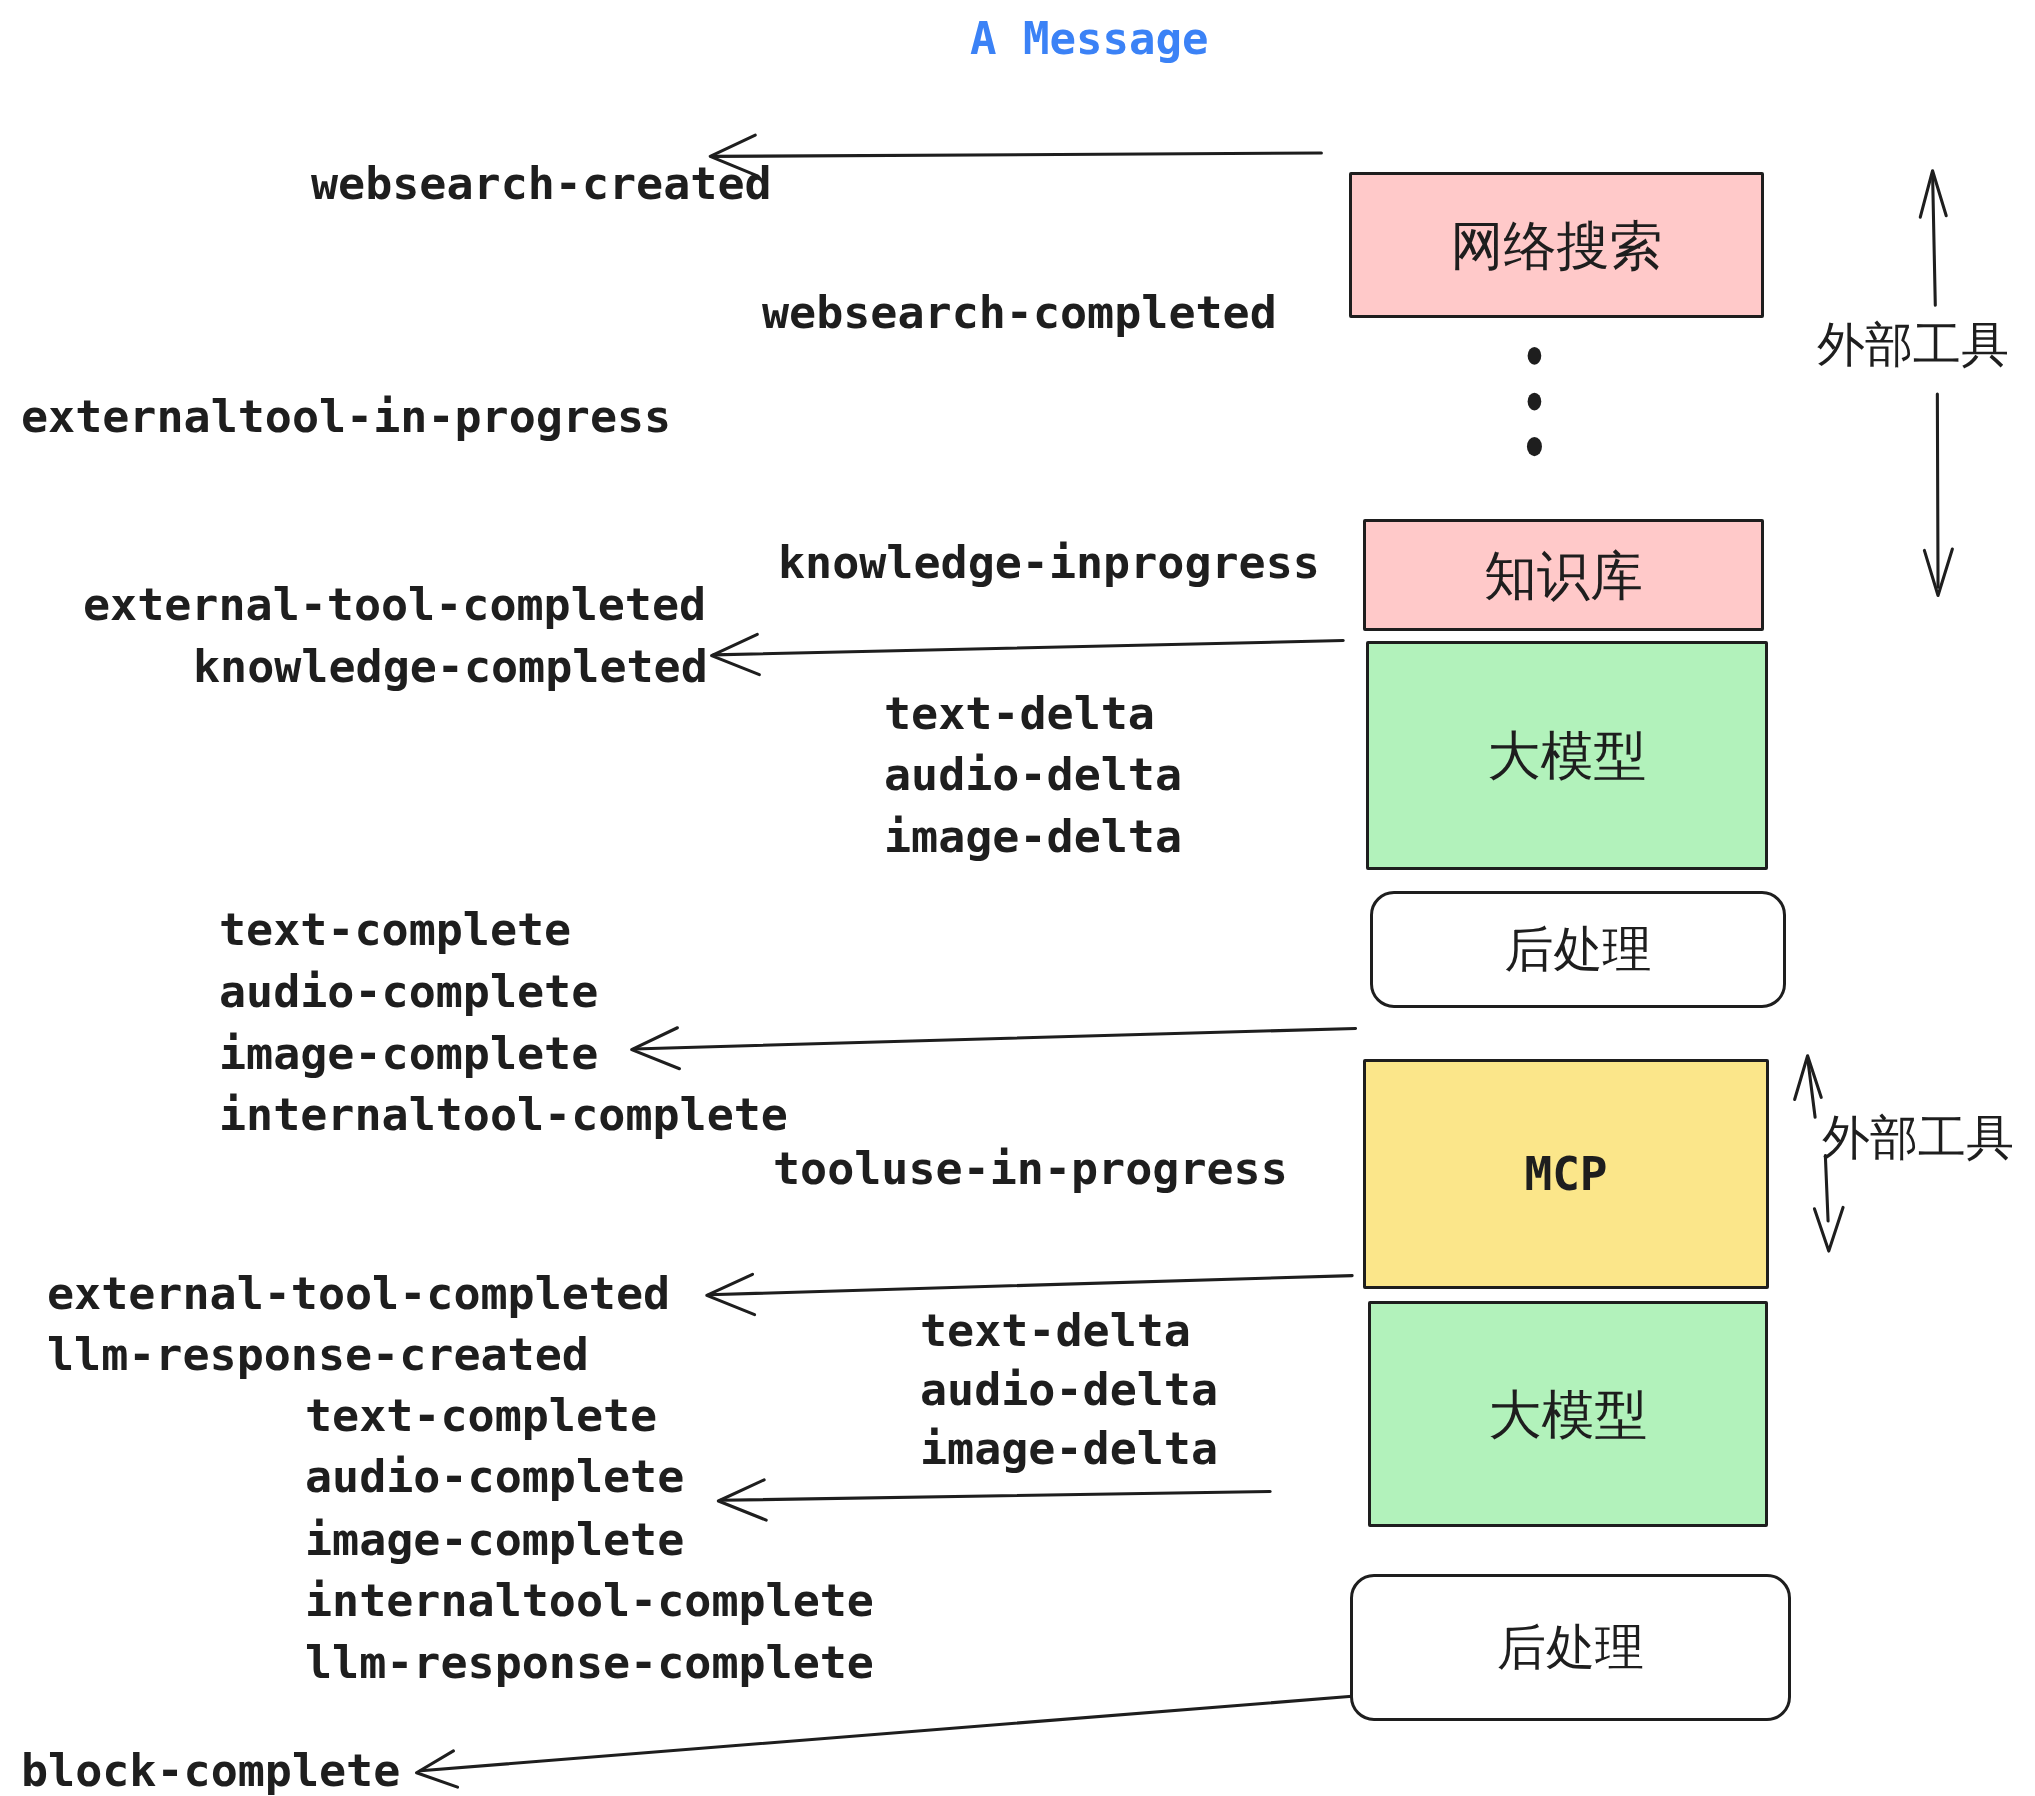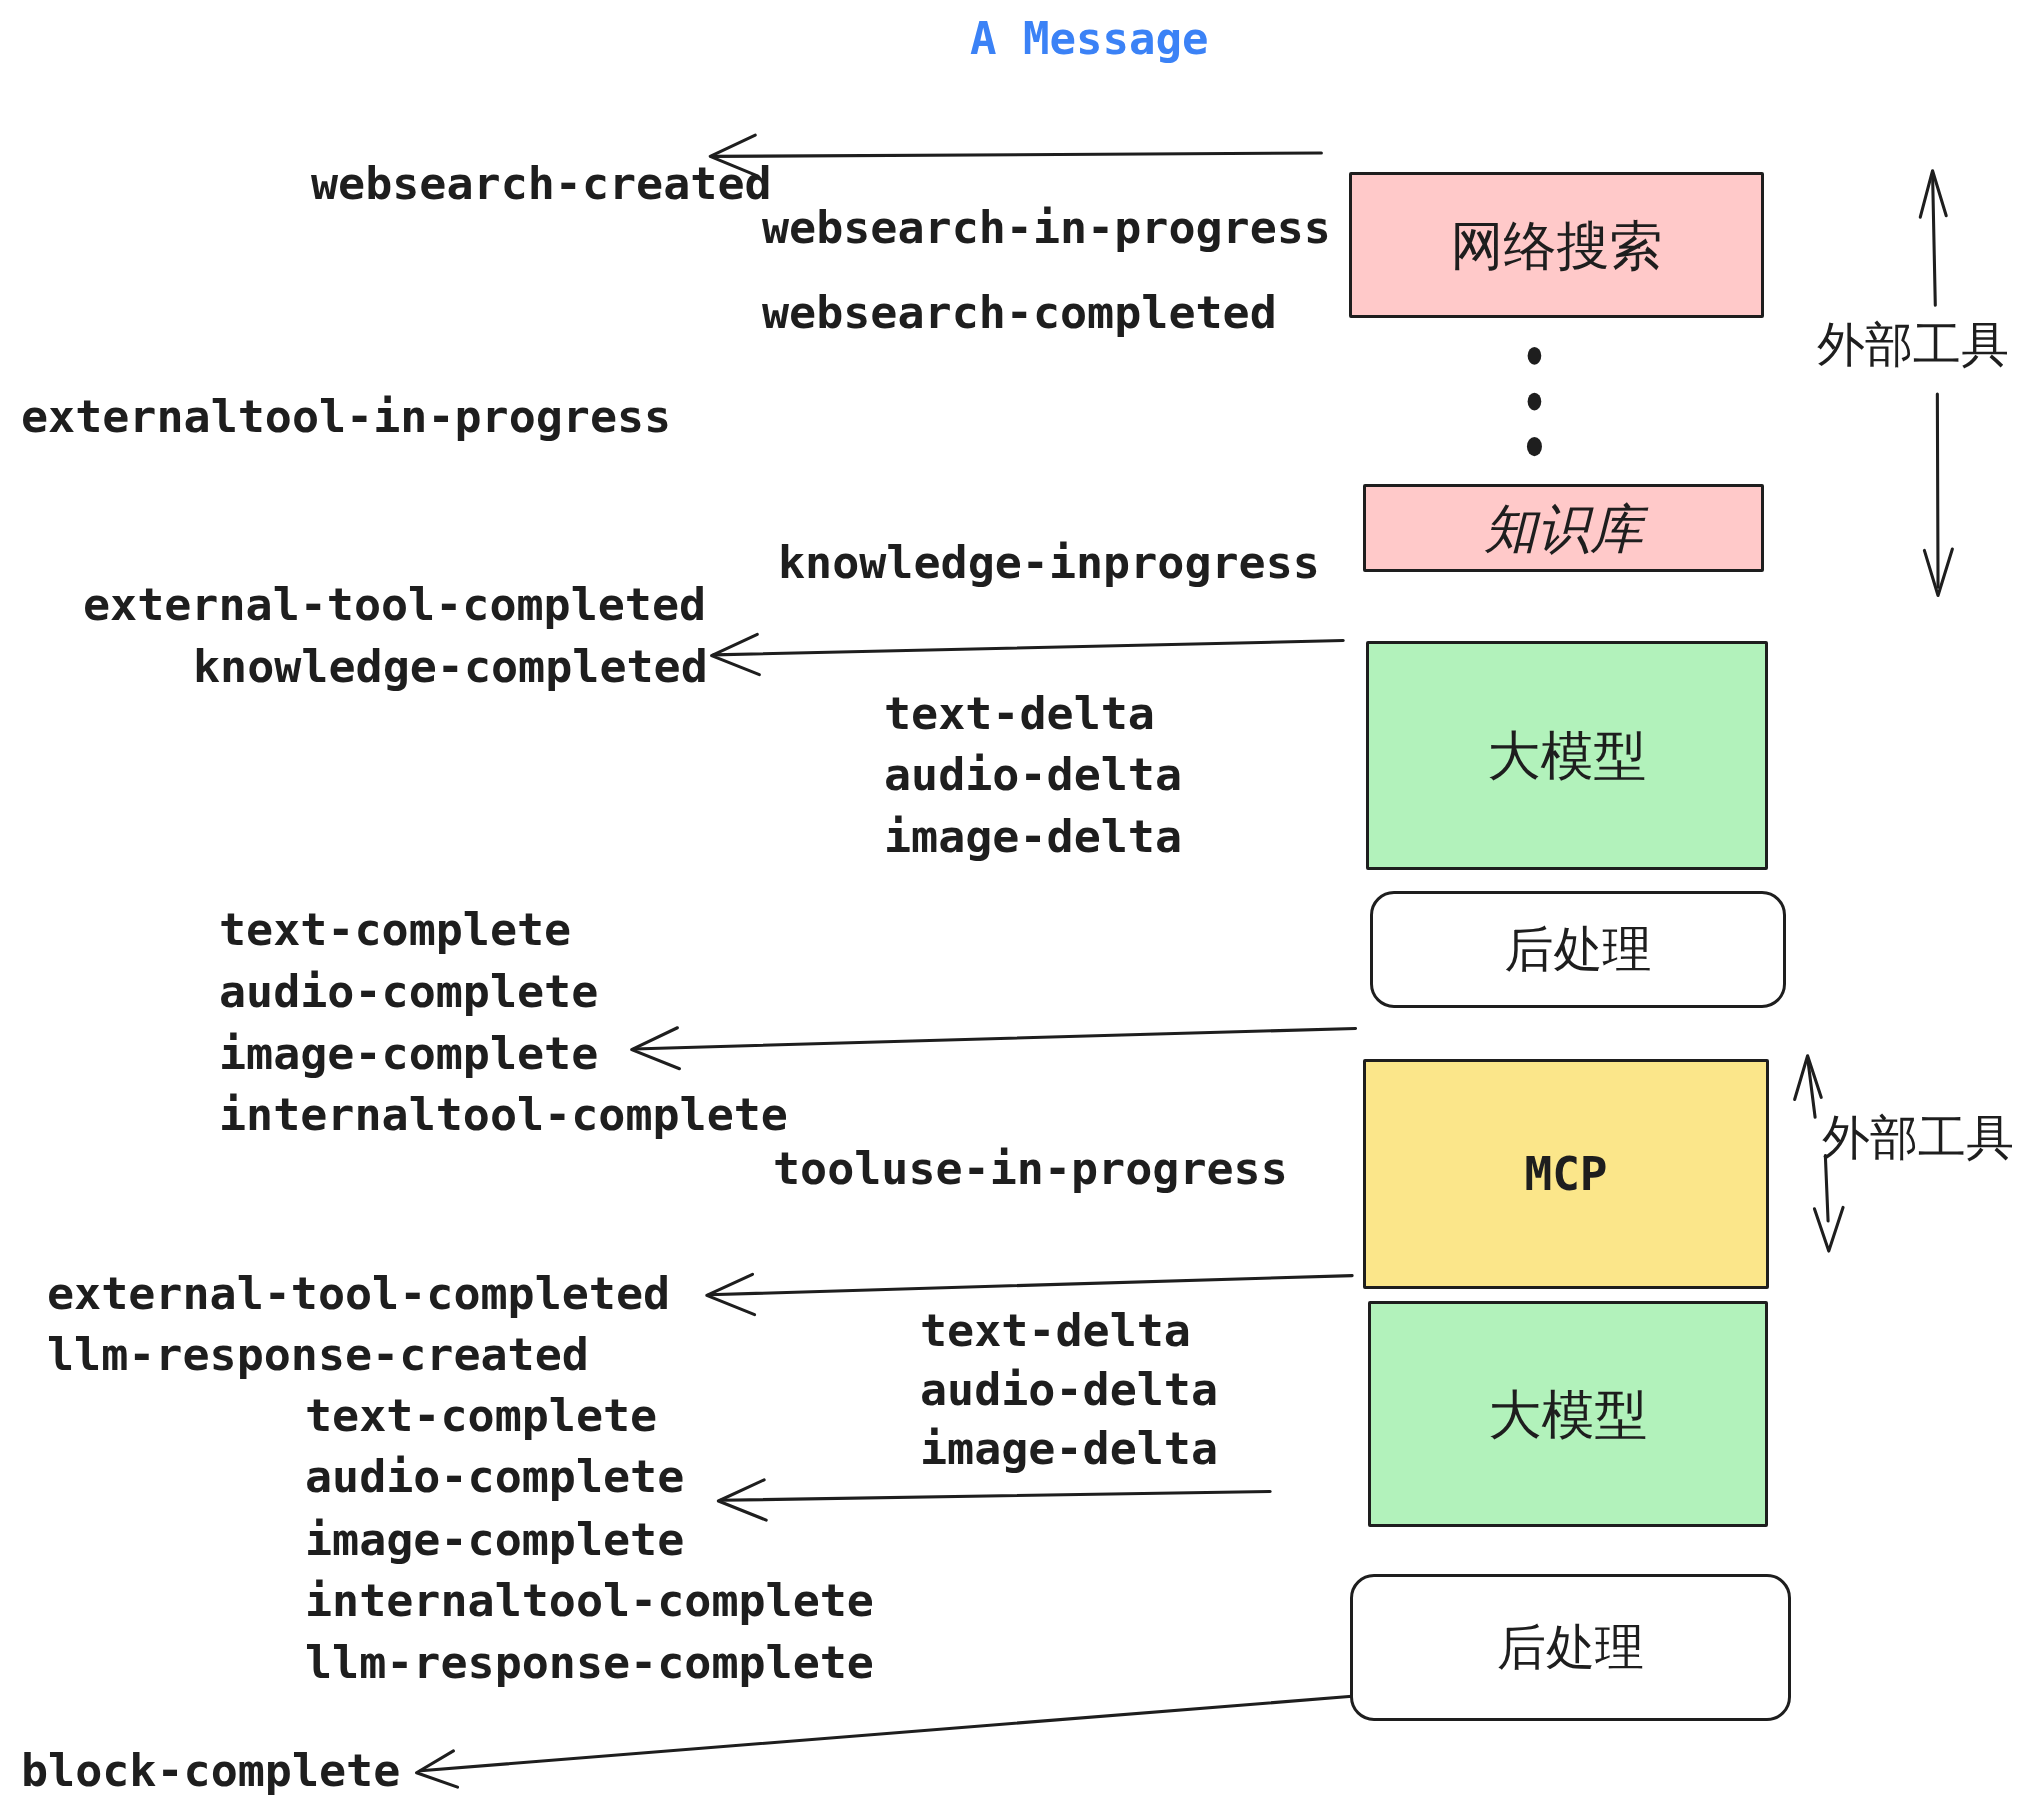--- a/index.html
+++ b/index.html
@@ -119,21 +119,20 @@
     <g fill="#1e1e1e" stroke="none">
       <ellipse cx="2247" cy="521" rx="10" ry="13"></ellipse>
       <ellipse cx="2247" cy="588" rx="10" ry="13"></ellipse>
       <ellipse cx="2247" cy="654" rx="11" ry="14"></ellipse>
     </g>
   </svg>
 
   <div class="title" style="left:970px;top:15px;">A Message</div>
 
   <div class="ev" style="left:311px;top:158px;">websearch-created</div>
-  <div class="ev" style="left:762px;top:202px;">websearch-in-progress</div>
   <div class="ev" style="left:762px;top:287px;">websearch-completed</div>
   <div class="ev" style="left:21px;top:391px;">externaltool-in-progress</div>
   <div class="ev" style="left:778px;top:537px;">knowledge-inprogress</div>
   <div class="ev" style="left:83px;top:579px;">external-tool-completed</div>
   <div class="ev" style="left:193px;top:641px;text-align:right;">knowledge-completed</div>
   <div class="ev" style="left:884px;top:688px;">text-delta</div>
   <div class="ev" style="left:884px;top:749px;">audio-delta</div>
   <div class="ev" style="left:884px;top:811px;">image-delta</div>
   <div class="ev" style="left:219px;top:904px;">text-complete</div>
   <div class="ev" style="left:219px;top:966px;">audio-complete</div>
@@ -148,21 +147,21 @@
   <div class="ev" style="left:305px;top:1390px;">text-complete</div>
   <div class="ev" style="left:305px;top:1451px;">audio-complete</div>
   <div class="ev" style="left:305px;top:1514px;">image-complete</div>
   <div class="ev" style="left:305px;top:1575px;">internaltool-complete</div>
   <div class="ev" style="left:305px;top:1637px;">llm-response-complete</div>
   <div class="ev" style="left:21px;top:1745px;">block-complete</div>
 
   <div class="box pink" style="left:1349px;top:172px;width:415px;height:146px;">
     <span>网络搜索</span>
   </div>
-  <div class="box pink" style="left:1363px;top:484px;width:401px;height:88px;font-style:italic;">
+  <div class="box pink" style="left:1363px;top:519px;width:401px;height:112px;">
     <span>知识库</span>
   </div>
   <div class="box green" style="left:1366px;top:641px;width:402px;height:229px;">
     <span>大模型</span>
   </div>
   <div class="box white small-label" style="left:1370px;top:891px;width:416px;height:117px;">
     <span>后处理</span>
   </div>
   <div class="box yellow" style="left:1363px;top:1035px;width:406px;height:230px;margin-top:24px;">
     <span class="mono-label">MCP</span>

